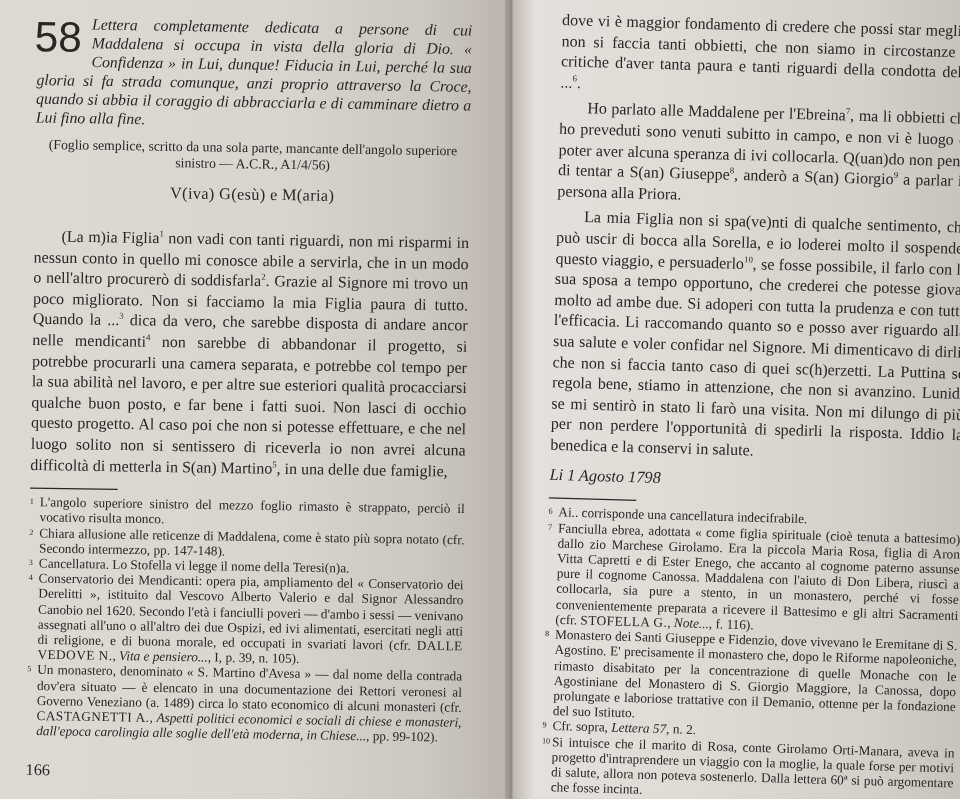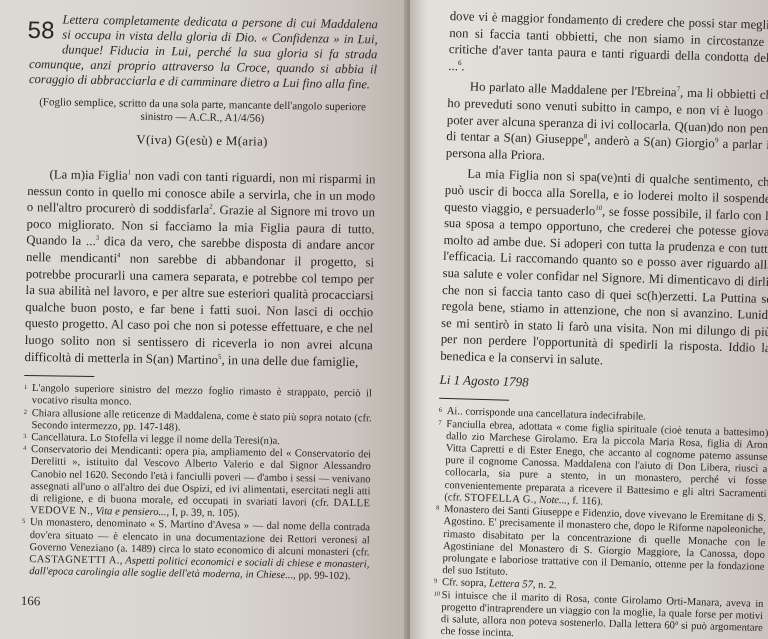--- a/index.html
+++ b/index.html
@@ -28,21 +28,21 @@
   .inner-left {
     position: absolute; left: 30px; top: 12px; width: 348px;
     transform: rotate(0.9deg); transform-origin: left top;
   }
   .inner-right {
     position: absolute; left: 40px; top: 8px; width: 330px;
     transform: rotate(1.6deg); transform-origin: left top;
   }
   .letter-head { position: relative; font-size: 12.6px; line-height: 15px; font-style: italic; text-align: justify; }
   .letter-num {
-    float: left; font-size: 24px; line-height: 32px; font-style: normal;
+    float: left; font-size: 34px; line-height: 32px; font-style: normal;
     margin: 2px 8px 0 -2px; font-family: "Liberation Sans", "DejaVu Sans", sans-serif; font-weight: normal;
   }
   .source-note { font-size: 11px; line-height: 13px; text-align: center; margin-top: 8px; }
   .salutation { font-size: 13px; text-align: center; margin-top: 9px; letter-spacing: 0.3px; }
   .body-text { font-size: 12.8px; line-height: 16.6px; text-align: justify; }
   .body-text p { margin: 0; text-indent: 22px; }
   .body-text p.noindent { text-indent: 0; }
   .left-body { margin-top: 20px; }
   sup { font-size: 7px; vertical-align: super; line-height: 0; }
   .rule { width: 70px; height: 1px; background: #2a2624; margin: 10px 0 6px 0; }

